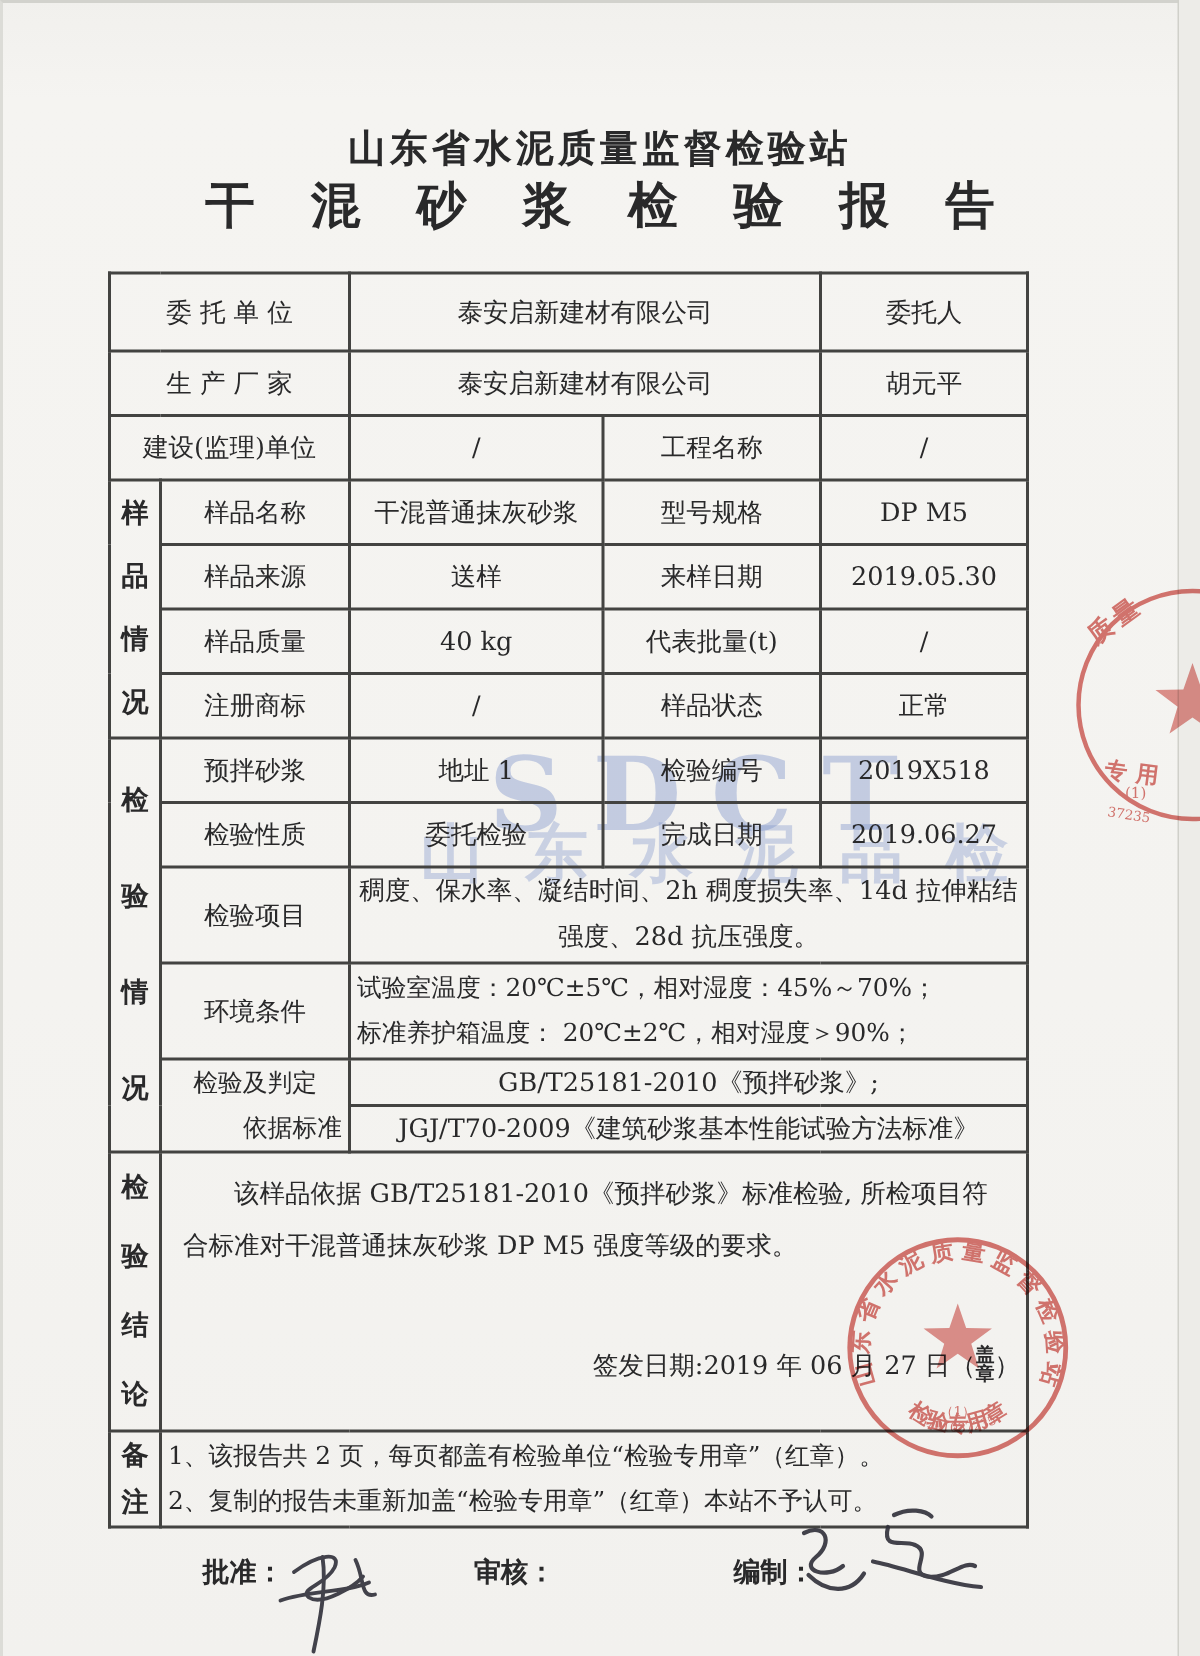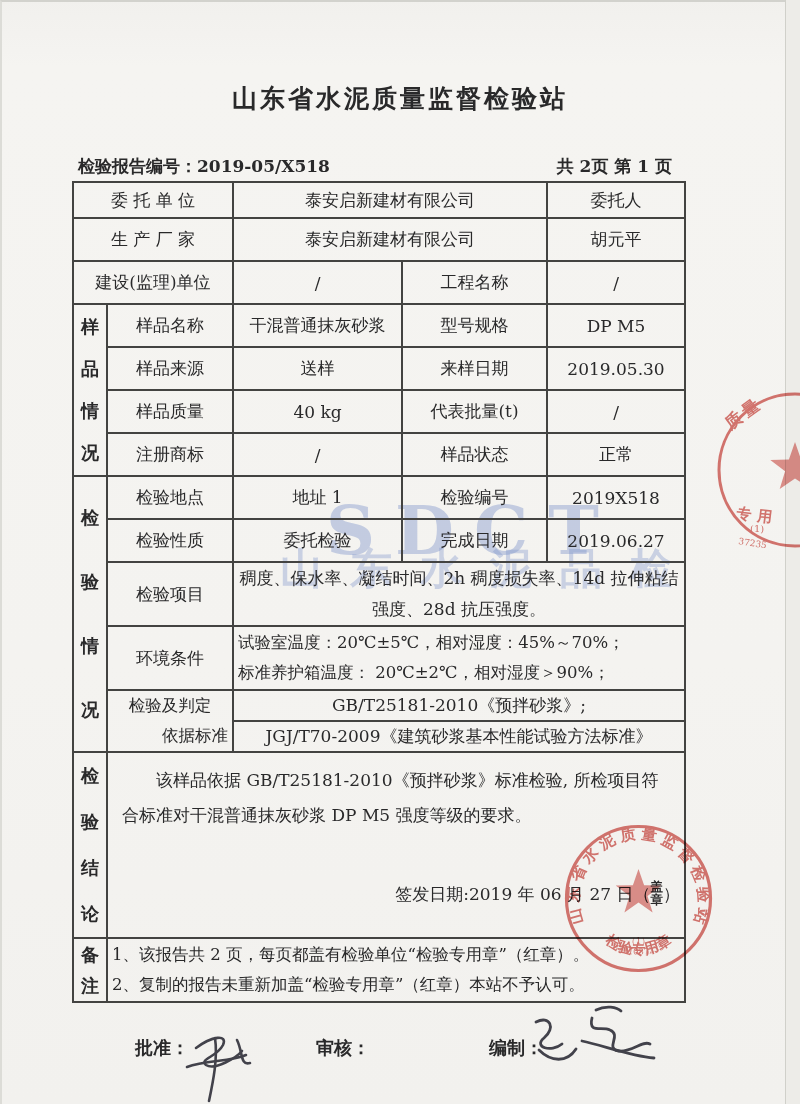--- a/index.html
+++ b/index.html
@@ -28,21 +28,21 @@
   
   .wm{position:absolute;z-index:1;pointer-events:none;font-weight:600;}
   .wm-abbr{top:490px;left:326px;font-size:68px;letter-spacing:20px;color:rgba(126,148,202,0.42);}
   .wm-text{top:541px;left:280px;font-size:42px;letter-spacing:28px;color:rgba(126,148,202,0.36);}
 
   table.doc{position:absolute;z-index:2;left:72px;top:181px;width:612px;
     border-collapse:collapse;table-layout:fixed;background:transparent;}
   table.doc td{border:2px solid #434341;text-align:center;vertical-align:middle;
     font-size:17px;padding:0 4px;overflow:hidden;}
   td.lt{text-align:left;padding-left:9px;padding-right:6px;}
-  tr.h44{height:36px}tr.h43{height:43px}tr.h64{height:64px}
+  tr.h44{height:52px}tr.h43{height:43px}tr.h64{height:64px}
   tr.h32{height:16px}tr.h190{height:166px}tr.h66{height:50px}
   .vsec{padding:0 !important;}
   .vsec span{display:inline-block;width:19px;font-size:18px;font-weight:600;
     word-break:break-all;text-align:center;}
   .ls4{line-height:42px}.ls5{line-height:64px}.lsc{line-height:46px}.ls2{line-height:31px}
   .concl-cell{position:relative;vertical-align:top !important;}
   .concl-text{margin:10px 12px 0 10px;text-align:left;text-indent:2em;
     line-height:35px;font-size:17px;}
   .signdate{position:absolute;right:4px;bottom:30px;font-size:17px;display:flex;align-items:center;}
   .seal-word{display:inline-flex;flex-direction:column;font-size:12.5px;line-height:13px;
@@ -61,24 +61,21 @@
 <body>
 
 <div class="page">
   <div class="scan-strip"></div>
   <div class="scan-line"></div>
 
   <div class="wm wm-abbr">SDCT</div>
   <div class="wm wm-text">山东水泥品检</div>
 
   <div class="org-title">山东省水泥质量监督检验站</div>
-  <div class="meta">
-    <span>检验报告编号：2019-05/X518</span>
-    <span>共 2页 第 1 页</span>
-  </div>
+  <div class="report-title">干 混 砂 浆 检 验 报 告</div>
 
   <table class="doc">
     <colgroup>
       <col style="width:34px">
         <col style="width:126px">
         <col style="width:169px">
       <col style="width:145px">
         <col style="width:138px">
     </colgroup>
     <tbody>
@@ -120,21 +117,21 @@
     </tr>
     <tr class="h43">
       <td>注册商标</td>
       <td>/</td>
       <td>样品状态</td>
       <td>正常</td>
     </tr>
 
     <tr class="h43">
       <td rowspan="6" class="vsec"><span class="ls5">检验情况</span></td>
-      <td>检验地点</td>
+      <td>预拌砂浆</td>
       <td>地址 1</td>
       <td>检验编号</td>
       <td>2019X518</td>
     </tr>
     <tr class="h43">
       <td>检验性质</td>
       <td>委托检验</td>
       <td>完成日期</td>
       <td>2019.06.27</td>
     </tr>

